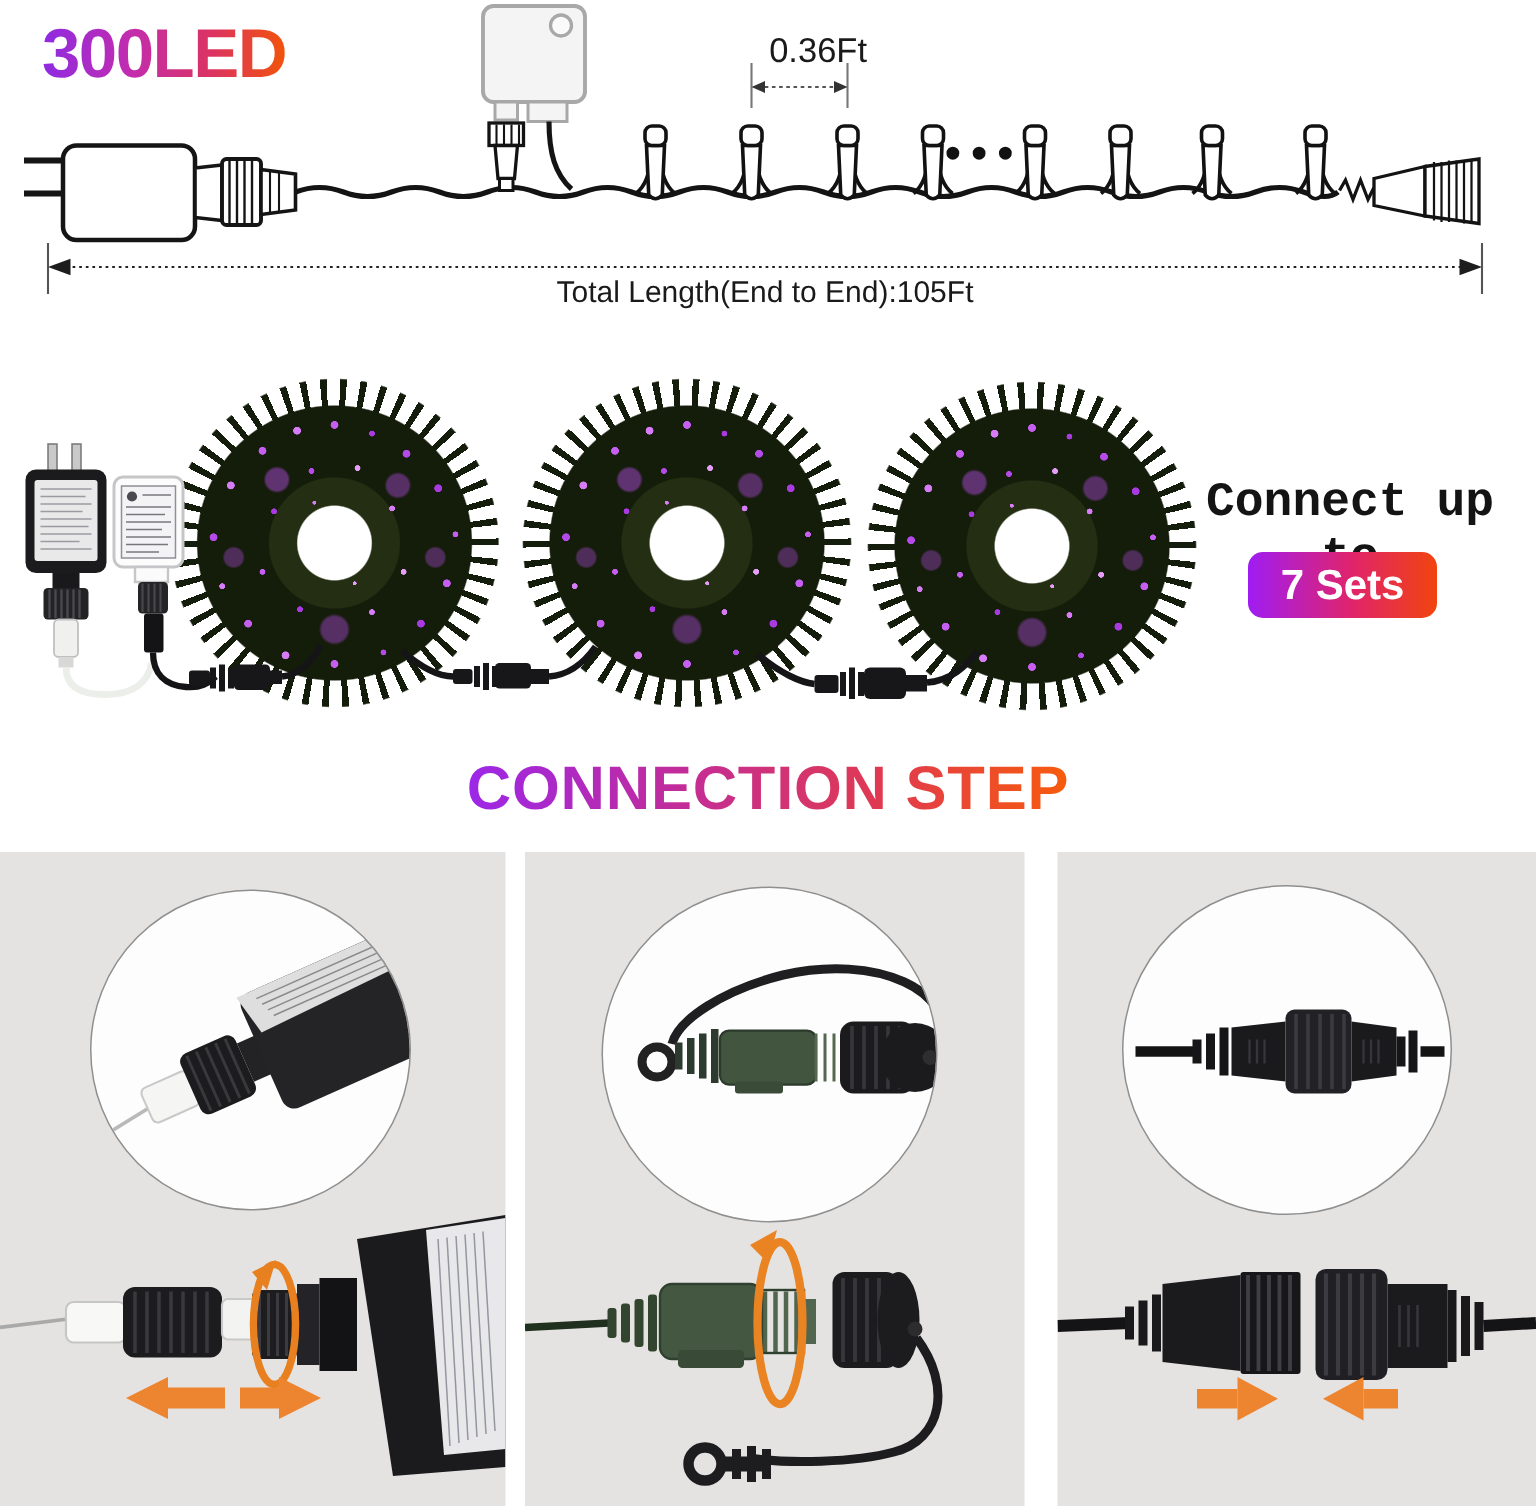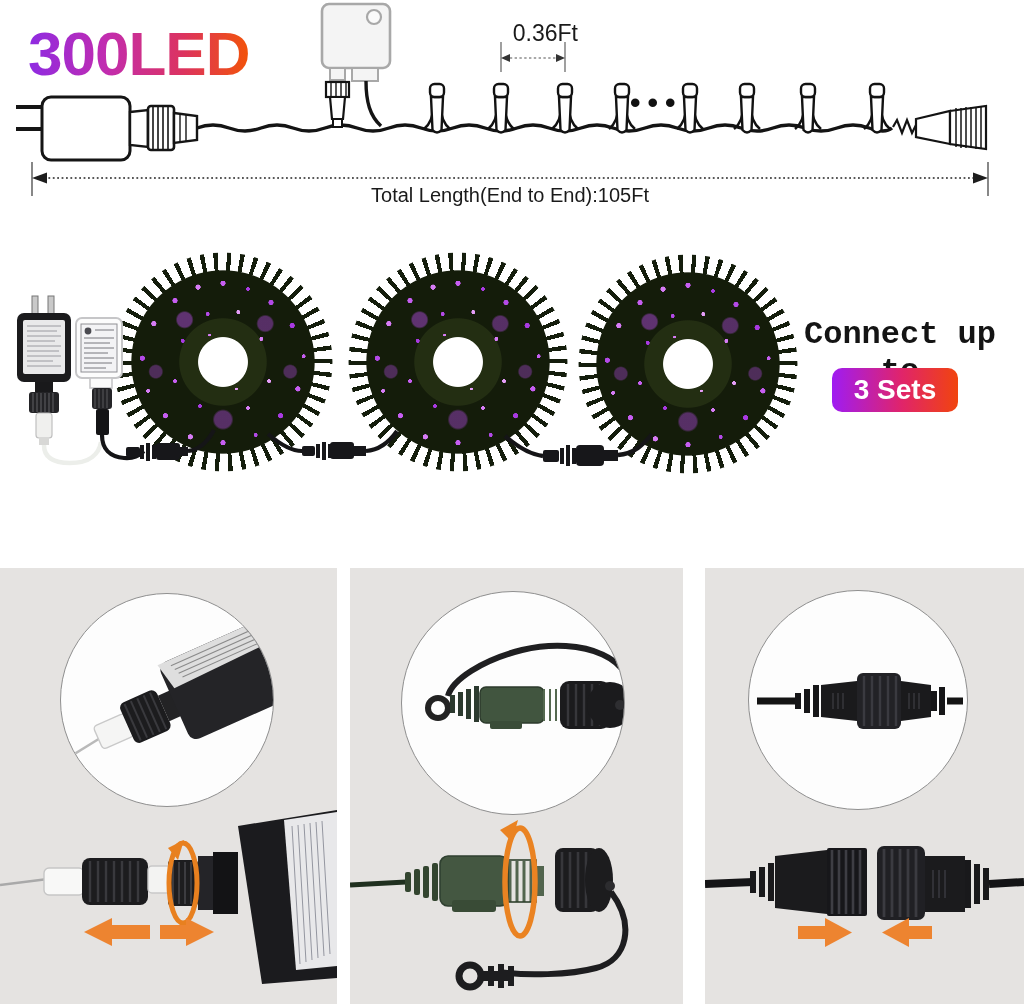--- a/index.html
+++ b/index.html
@@ -7,23 +7,23 @@
     --ink:#1a1a1a;
     --panel-bg:#e5e3e1;
   }
   *{box-sizing:border-box;margin:0;padding:0}
   html,body{width:1024px;height:1004px;background:#fff;overflow:hidden;
     font-family:"Liberation Sans","DejaVu Sans",sans-serif;}
   .stage{position:relative;width:1024px;height:1004px;background:#fff;}
   .abs{position:absolute;}
 
   
-  .led-title{left:28px;top:8px;font-size:62px;font-weight:800;letter-spacing:-1px;
+  .led-title{left:28px;top:8px;font-size:46px;font-weight:800;letter-spacing:-1px;
     background:linear-gradient(90deg,#8e2be2 0%,#c12cb0 35%,#dc3360 70%,#f25309 100%);
-    -webkit-background-clip:text;background-clip:text;color:transparent;margin-top:10px;}
+    -webkit-background-clip:text;background-clip:text;color:transparent;}
   .spacing-label{left:488px;top:20px;width:90px;text-align:right;font-size:23px;color:var(--ink);}
   .total-label{left:12px;top:184px;width:996px;text-align:center;font-size:20px;color:var(--ink);}
   .ellipsis{left:630px;top:86px;width:70px;font-size:30px;letter-spacing:7px;color:#111;font-weight:700;}
   .connect-text{left:788px;top:316px;width:224px;text-align:center;font-size:32px;font-weight:800;color:#141414;font-family:Liberation Mono, monospace;}
   .sets-badge{left:832px;top:368px;width:126px;height:44px;border-radius:10px;
     background:linear-gradient(90deg,#9f1cf2 0%,#e0246b 55%,#f1440e 100%);
     color:#fff;font-size:28px;font-weight:800;text-align:center;line-height:44px;}
   .step-title-wrap{left:0;top:502px;width:1024px;text-align:center;}
   .step-title{display:inline-block;font-size:41px;font-weight:800;letter-spacing:.5px;
     background:linear-gradient(90deg,#9c27e8 0%,#c52d93 38%,#e13a4e 70%,#f75c0b 100%);
@@ -274,22 +274,25 @@
       <rect x="560" y="218" width="4" height="16"></rect>
         <rect x="566" y="215" width="4" height="21"></rect>
         <rect x="572" y="218" width="4" height="16"></rect>
       <rect x="576" y="215" width="28" height="21" rx="4"></rect>
       <rect x="604" y="220" width="14" height="11"></rect>
       <path d="M618,225 C634,224 644,214 652,204" fill="none" stroke="#151517" stroke-width="4.4"></path>
     </g>
   </svg>
 
   <div class="abs connect-text">Connect up to</div>
-  <div class="abs sets-badge">3 Sets</div>
-
+  <div class="abs sets-badge">7 Sets</div>
+
+  <div class="abs step-title-wrap">
+    <span class="step-title">CONNECTION STEP</span>
+  </div>
 
   <div class="panel panel-1">
     <div class="inset" style="left:60px;top:25px;width:214px;height:214px">
       <svg width="214" height="214" viewBox="0 0 214 214">
         <g transform="rotate(-24 107 107)">
           <line x1="-20" y1="120" x2="32" y2="113" stroke="#b9b9b9" stroke-width="2.5"></line>
           <rect x="28" y="100" width="34" height="25" rx="4" fill="#f5f5f4" stroke="#c9c9c9" stroke-width="1.4"></rect>
           <rect x="60" y="90" width="40" height="44" rx="6" fill="#1c1c1e"></rect>
           <g stroke="#39393d" stroke-width="2">
               <line x1="66" y1="92" x2="66" y2="132"></line>

